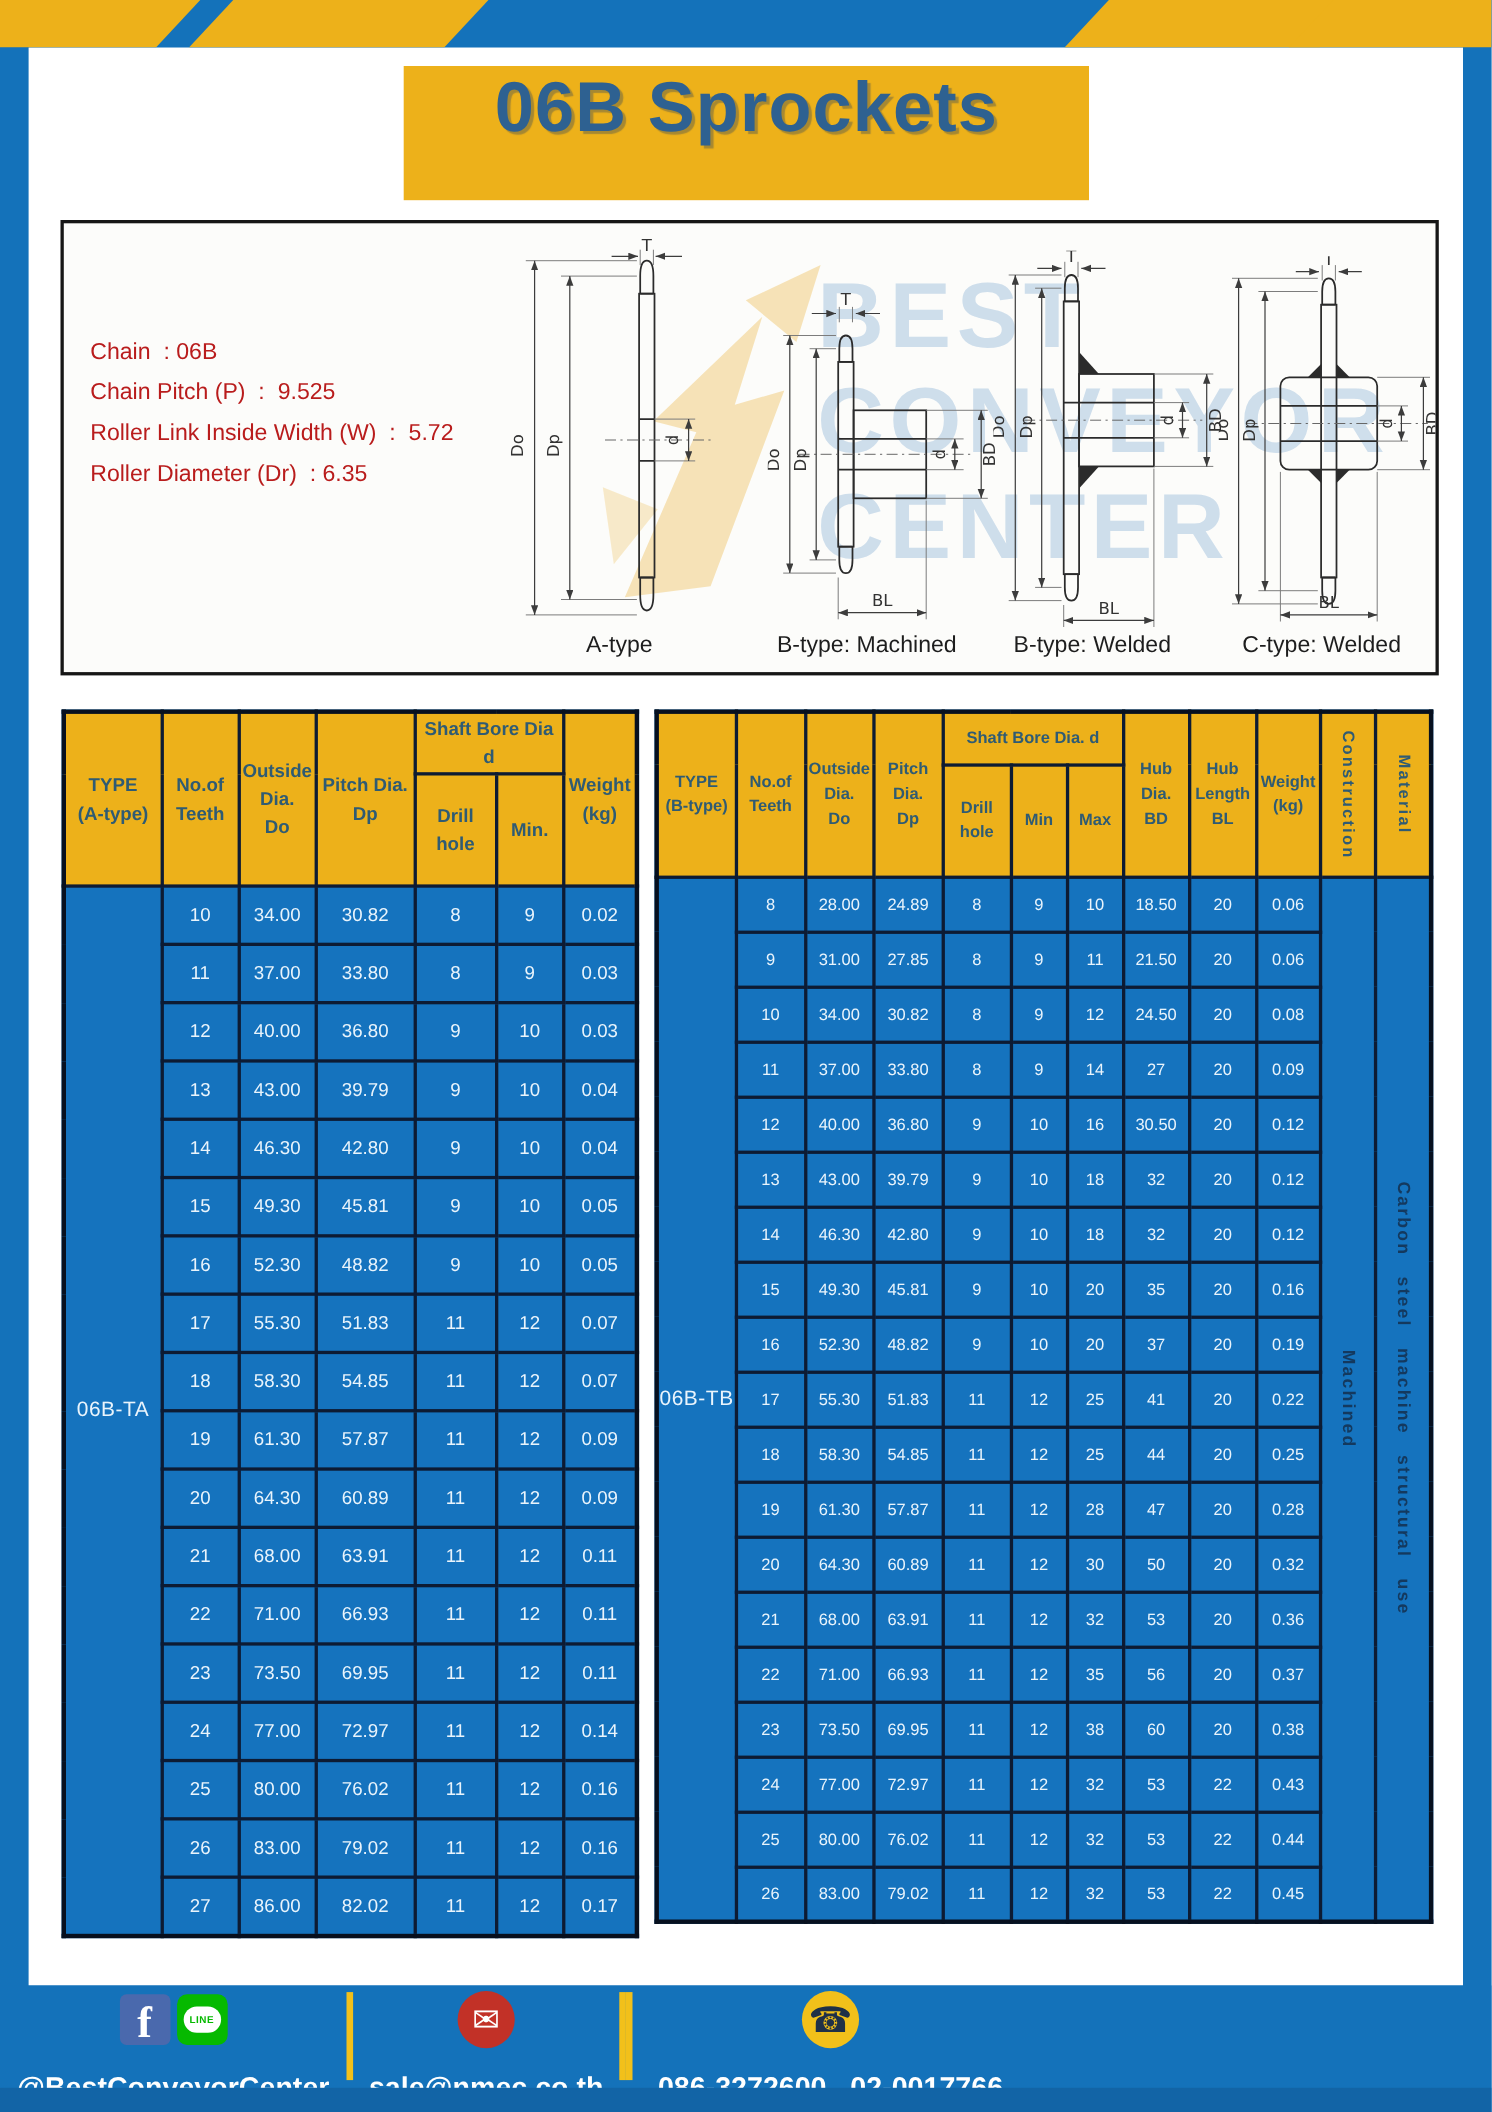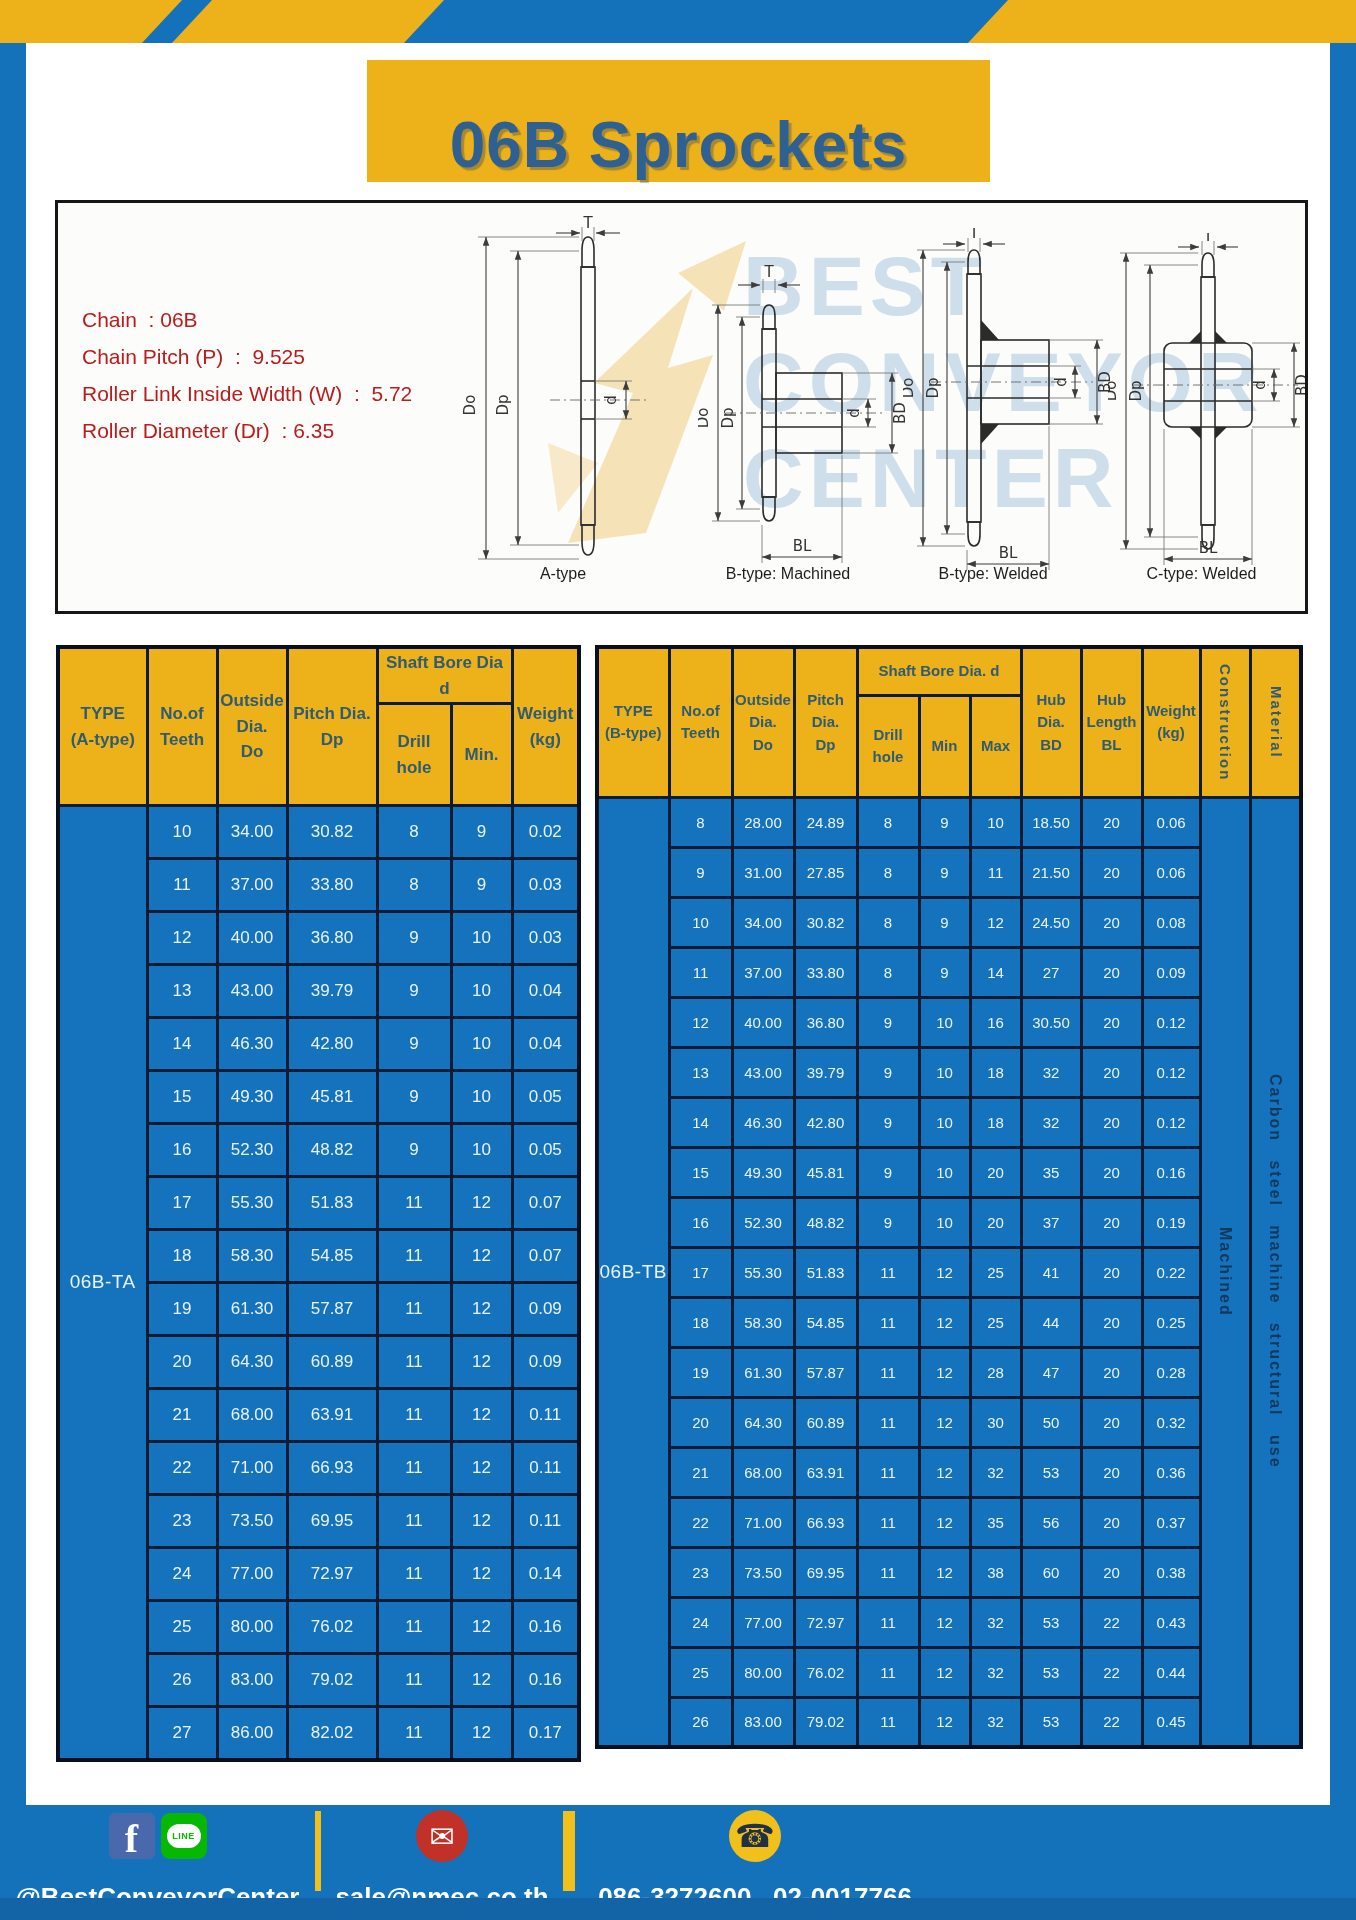--- a/index.html
+++ b/index.html
@@ -8,34 +8,34 @@
 
   
   .top-band{position:absolute;left:0;top:0;width:1356px;height:43px;background:#1472BA;overflow:hidden;z-index:3}
   .stripe{position:absolute;top:-10px;height:63px;width:232px;background:#EDB11A;transform:skewX(-43deg)}
 
   
   .content{position:absolute;left:26px;top:43px;width:1304px;height:1762px;background:#ffffff;z-index:1}
 
   
   .title-box{position:absolute;left:367px;top:60px;width:623px;height:122px;background:#EDB11A;
-             display:flex;align-items:flex-end;justify-content:center;z-index:2}
+             display:flex;align-items:flex-start;justify-content:center;z-index:2}
   .title-box h1{margin:0;font-size:64px;font-weight:bold;color:#2E6191;letter-spacing:1px;
                 text-shadow:3px 3px 1px rgba(35,60,95,.35)}
 
   
   .diagram-box{position:absolute;left:55px;top:200px;width:1247px;height:408px;background:#fcfcfa;
                border:3px solid #161616;z-index:2;overflow:hidden}
   .specs{position:absolute;left:24px;top:98px;z-index:3}
   .specs div{font-size:21px;font-weight:normal;color:#b91c1c;line-height:37px;white-space:pre}
   .wm{position:absolute;left:470px;top:20px;width:660px;height:360px;z-index:1}
   .wm-text{position:absolute;left:215px;top:15px;font-size:84px;line-height:96px;font-weight:bold;
            color:#a9c6e0;opacity:.55;letter-spacing:5px}
   .dwg{position:absolute;z-index:2}
-  .dwg-label{position:absolute;top:362px;z-index:3;text-align:center;font-size:16px;color:#1d1d1d}
+  .dwg-label{position:absolute;top:372px;z-index:3;text-align:center;font-size:21px;color:#1d1d1d}
   .part{stroke:#2b2b2b;stroke-width:1.6;fill:none}
   .dim{stroke:#3c3c3c;stroke-width:1.1;fill:none}
   .ext{stroke:#7a7a7a;stroke-width:.9;fill:none}
   .cl{stroke:#666;stroke-width:.9;fill:none;stroke-dasharray:10 4 2 4}
   .fil{fill:#2b2b2b;stroke:none}
   .dimtxt{font-family:"DejaVu Sans",sans-serif;font-size:15px;fill:#333}
 
   
   .spec-table{position:absolute;border-collapse:collapse;table-layout:fixed;background:#1573BE;z-index:2}
   .spec-table th{background:#EDB11A;color:#2F5B73;font-weight:bold;white-space:pre-line;

